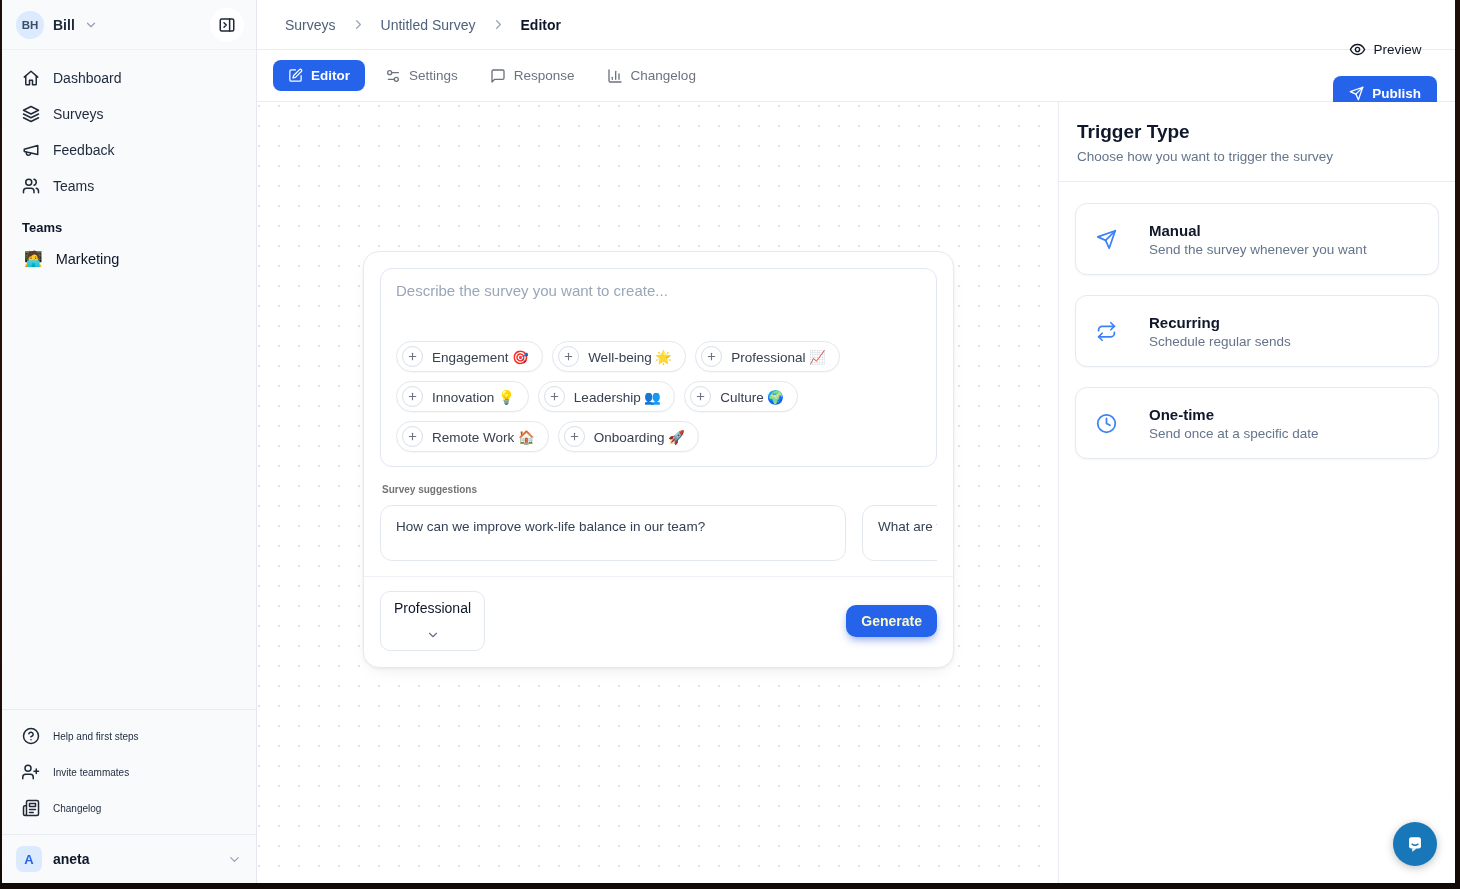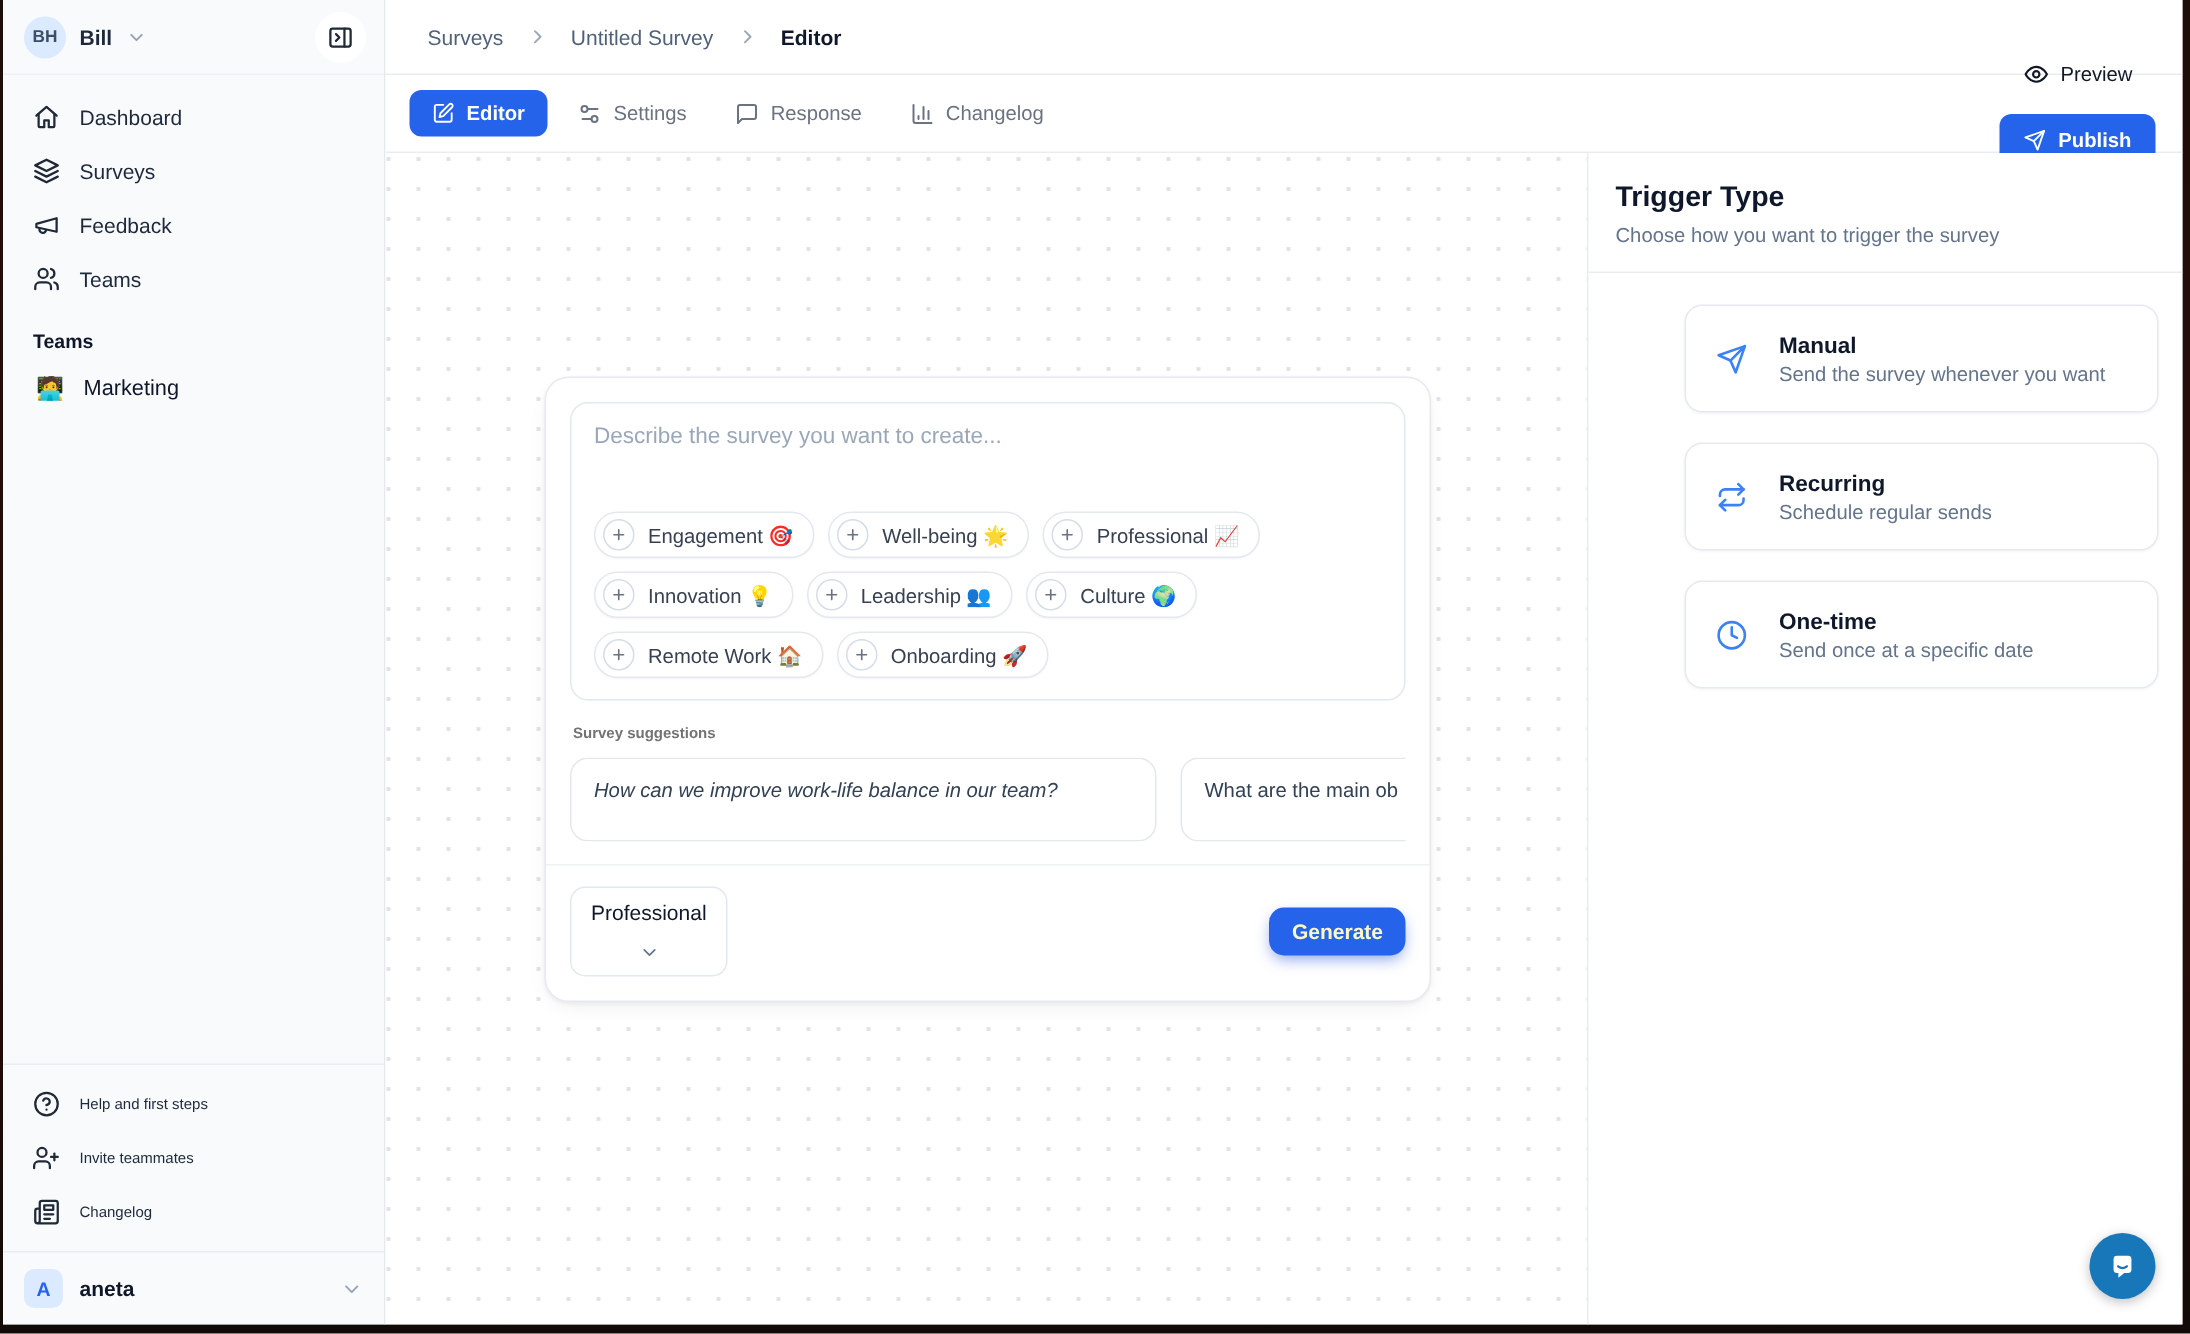--- a/index.html
+++ b/index.html
@@ -66,35 +66,35 @@
   }
   .input-box { border:1px solid #e2e8f0; border-radius:12px; height:199px; padding:13px 15px 14px; display:flex; flex-direction:column; }
   .prompt-input { border:none; outline:none; resize:none; background:transparent; flex:1; font-family:inherit; font-size:15px; color:#0f172a; }
   .prompt-input::placeholder { color:#9aa7b8; }
   .chips { display:flex; flex-wrap:wrap; gap:9px 9px; margin-top:auto; }
   .chip { display:inline-flex; align-items:center; gap:9px; background:#fff; border:1px solid #e3e8ef; border-radius:999px; padding:4px 13px 4px 5px; font-size:13.5px; color:#374151; cursor:pointer; box-shadow:0 1px 1px rgba(15,23,42,.03); white-space:nowrap; }
   .chip-plus { width:21px; height:21px; flex:none; border:1px solid #d6dde7; border-radius:50%; display:flex; align-items:center; justify-content:center; color:#6b7280; }
   .sugg-label { margin:17px 2px 10px; font-size:10px; font-weight:600; color:#737373; }
   .sugg-row { display:flex; gap:16px; overflow:hidden; }
   .sugg-card { flex:none; border:1px solid #e3e8ef; border-radius:12px; background:#fff; padding:13px 15px; height:56px; font-size:13.5px; color:#334155; cursor:pointer; white-space:nowrap; overflow:hidden; }
-  .sugg-card.c1 { width:391px;font-style:italic; }
+  .sugg-card.c1 { width:466px; }
   .sugg-card.c2 { width:400px; }
   .card-divider { height:1px; background:#eef1f5; margin:15px -16px 0; }
   .bottom-row { display:flex; align-items:center; justify-content:space-between; padding-top:14px; }
   .tone-select { display:flex; align-items:center; gap:12px; background:#fff; border:1px solid #e2e8f0; border-radius:10px; padding:8px 13px; font-size:14px; color:#0f172a; cursor:pointer;flex-direction:column; }
   .tone-select .chev { color:#64748b; }
   .generate-btn { background:#2563eb; color:#fef9c3; border:none; border-radius:10px; padding:8px 15px; font-size:14px; font-weight:600; cursor:pointer; box-shadow:0 4px 10px -2px rgba(29,78,216,.55); }
 
   
   .panel { width:397px; flex:none; background:#fff; border-left:1px solid #e9edf2; display:flex; flex-direction:column; }
   .panel-header { padding:19px 18px 17px; border-bottom:1px solid #e9edf2; }
   .panel-title { font-size:19px; font-weight:700; color:#0f172a; }
   .panel-sub { margin-top:6px; font-size:13.5px; color:#64748b; }
   .panel-body { padding:21px 16px; display:flex; flex-direction:column; gap:20px; }
-  .trigger-card { display:flex; align-items:center; gap:21px; border:1px solid #e5e9f0; border-radius:12px; background:#fff; padding:14px 20px; min-height:72px; cursor:pointer; box-shadow:0 1px 2px rgba(15,23,42,.04);margin-left:48px; }
+  .trigger-card { display:flex; align-items:center; gap:32px; border:1px solid #e5e9f0; border-radius:12px; background:#fff; padding:14px 20px; min-height:72px; cursor:pointer; box-shadow:0 1px 2px rgba(15,23,42,.04); }
   .trigger-icon { color:#3b82f6; flex:none; }
   .trigger-title { font-size:15px; font-weight:700; color:#0f172a; }
   .trigger-desc { margin-top:3px; font-size:13.5px; color:#64748b; }
 
   
   .chat-launcher { position:absolute; right:18px; bottom:17px; width:44px; height:44px; border-radius:50%; background:#1777b8; border:none; display:flex; align-items:center; justify-content:center; cursor:pointer; box-shadow:0 2px 8px rgba(0,0,0,.25); }
 </style>
 </head>
 <body>
 

